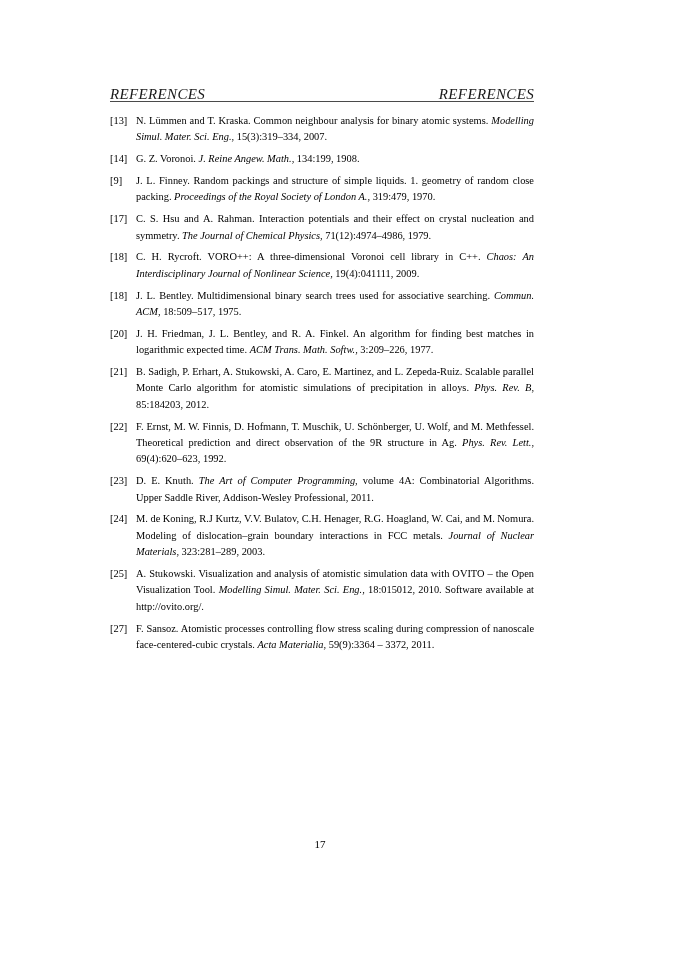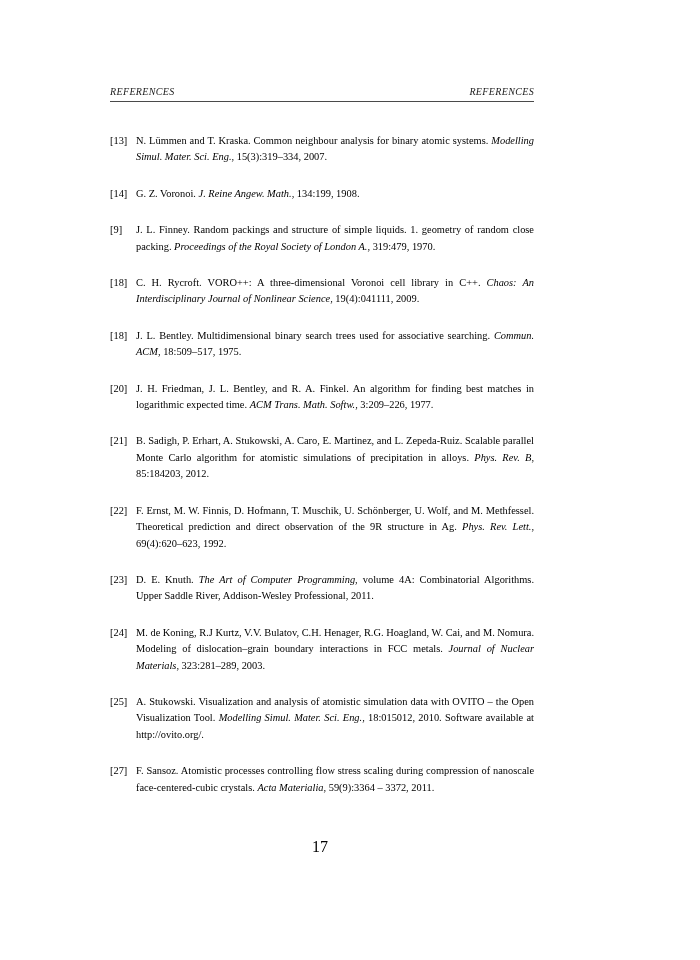--- a/index.html
+++ b/index.html
@@ -22,21 +22,21 @@
   }
   .page-header {
     position: absolute;
     left: 110px;
     top: 86px;
     width: 424px;
     display: flex;
     justify-content: space-between;
     align-items: baseline;
     font-style: italic;
-    font-size: 10px;
+    font-size: 15px;
     letter-spacing: 0.35px;
     color: #1a1a1a;
   }
   .header-rule {
     position: absolute;
     left: 110px;
     top: 101px;
     width: 424px;
     height: 1px;
     background: #4a4a4a;
@@ -47,21 +47,20 @@
     top: 113px;
     width: 424px;
   }
   .bib-entry {
     position: relative;
     display: flex;
     align-items: flex-start;
     margin-bottom: 5.4px;
     font-size: 10.4px;
     line-height: 16.4px;
-    margin-top: 20px;
   }
   .bib-label {
     flex: 0 0 26px;
     width: 26px;
     text-align: left;
     font-variant: normal;
     white-space: nowrap;
   }
   .bib-text {
     flex: 1 1 auto;
@@ -71,21 +70,21 @@
   }
   .bib-text i, .bib-text em {
     font-style: italic;
   }
   .page-number {
     position: absolute;
     left: 0;
     top: 838px;
     width: 640px;
     text-align: center;
-    font-size: 16px;
+    font-size: 11px;
   }
 </style>
 </head>
 <body>
 
 <div class="page">
 
   <div class="page-header">
     <span>REFERENCES</span>
     <span>REFERENCES</span>
@@ -98,20 +97,24 @@
         <div class="bib-label">[13]</div>
         <div class="bib-text">N. Lümmen and T. Kraska. Common neighbour analysis for binary atomic systems. <i>Modelling Simul. Mater. Sci. Eng.</i>, 15(3):319–334, 2007.</div>
       </div>
       <div class="bib-entry">
         <div class="bib-label">[14]</div>
         <div class="bib-text">G. Z. Voronoi. <i>J. Reine Angew. Math.</i>, 134:199, 1908.</div>
       </div>
       <div class="bib-entry">
         <div class="bib-label">[9]</div>
         <div class="bib-text">J. L. Finney. Random packings and structure of simple liquids. 1. geometry of random close packing. <i>Proceedings of the Royal Society of London A.</i>, 319:479, 1970.</div>
+      </div>
+      <div class="bib-entry">
+        <div class="bib-label">[17]</div>
+        <div class="bib-text">C. S. Hsu and A. Rahman. Interaction potentials and their effect on crystal nucleation and symmetry. <i>The Journal of Chemical Physics</i>, 71(12):4974–4986, 1979.</div>
       </div>
       <div class="bib-entry">
         <div class="bib-label">[18]</div>
         <div class="bib-text">C. H. Rycroft. VORO++: A three-dimensional Voronoi cell library in C++. <i>Chaos: An Interdisciplinary Journal of Nonlinear Science</i>, 19(4):041111, 2009.</div>
       </div>
       <div class="bib-entry">
         <div class="bib-label">[18]</div>
         <div class="bib-text">J. L. Bentley. Multidimensional binary search trees used for associative searching. <i>Commun. ACM</i>, 18:509–517, 1975.</div>
       </div>
       <div class="bib-entry">

